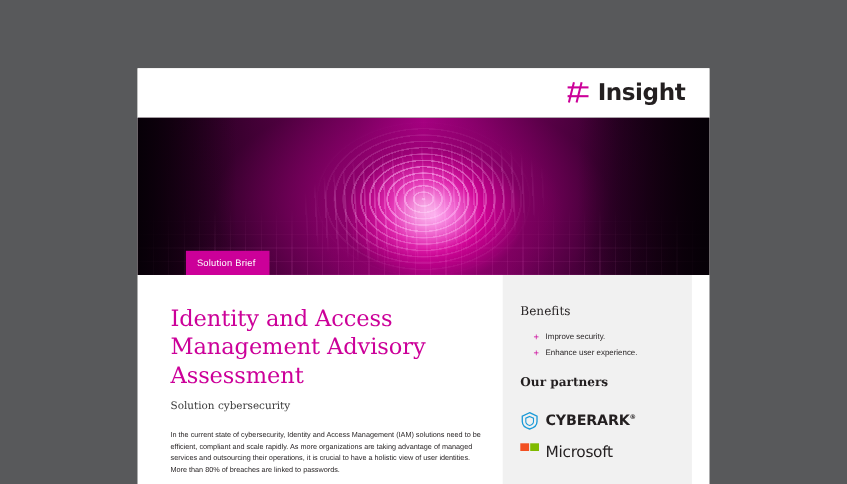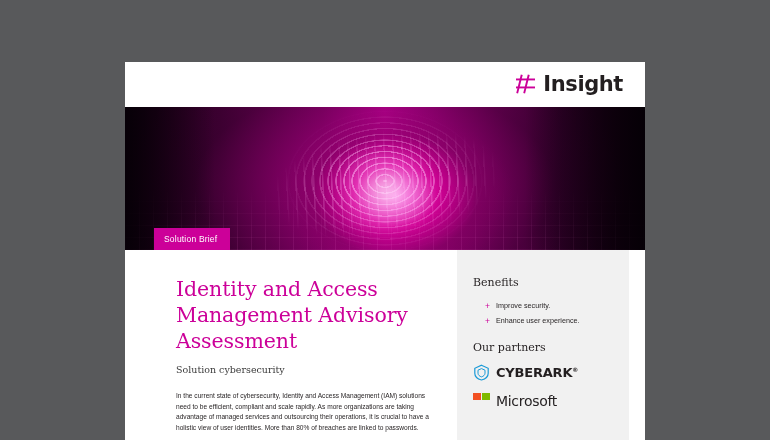--- a/index.html
+++ b/index.html
@@ -119,38 +119,38 @@
     position: absolute;
     left: 0; right: 0; bottom: 0; height: 60px;
     background:
       repeating-linear-gradient(90deg, rgba(255,120,220,0.10) 0px, rgba(255,120,220,0.10) 1px, transparent 1px, transparent 14px),
       repeating-linear-gradient(0deg, rgba(255,120,220,0.08) 0px, rgba(255,120,220,0.08) 1px, transparent 1px, transparent 12px);
     -webkit-mask-image: linear-gradient(0deg, #000 10%, transparent 100%);
     mask-image: linear-gradient(0deg, #000 10%, transparent 100%);
   }
   .ribbon {
     position: absolute;
-    left: 29px;
+    left: 44px;
     bottom: 0;
     background: #cc0099;
     color: #ffffff;
     font-size: 8.5px;
     letter-spacing: 0.2px;
     padding: 5px 13px 5px 10px;
     height: 12px;
     line-height: 12px;
   }
   
   .body-wrap {
     display: flex;
     height: 190px;
   }
   .main-col {
     width: 332px;
-    padding: 26px 18px 0 51px;
+    padding: 26px 18px 0 30px;
     box-sizing: border-box;
   }
   .side-col {
     width: 172px;
     background: #f1f1f1;
     padding: 26px 16px 0 16px;
     box-sizing: border-box;
   }
   h1.doc-title {
     font-family: "DejaVu Serif", serif;
@@ -183,21 +183,22 @@
   }
   .side-head {
     font-family: "DejaVu Serif", serif;
     font-size: 11px;
     font-weight: 400;
     color: #231f20;
     margin: 0 0 8px 0;
   }
   .side-head.partners {
     margin-top: 14px;
-    margin-bottom: 10px;
+    margin-bottom: 20px;
+    font-weight: bold;
   }
   ul.benefits {
     list-style: none;
     margin: 12px;
     padding: 0;
   }
   ul.benefits li {
     position: relative;
     padding-left: 11px;
     font-size: 7.2px;

